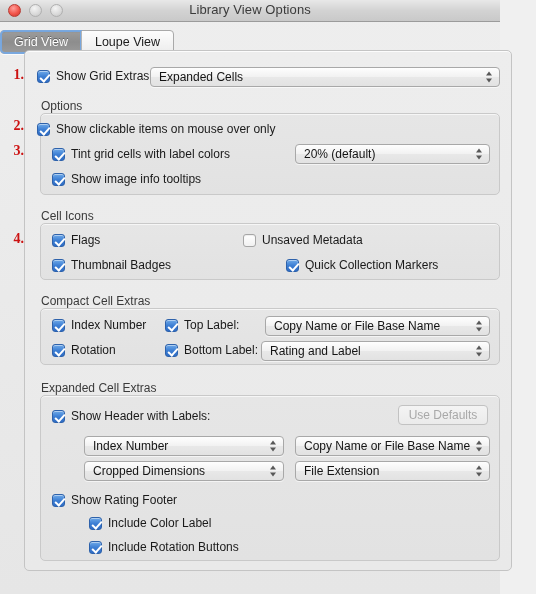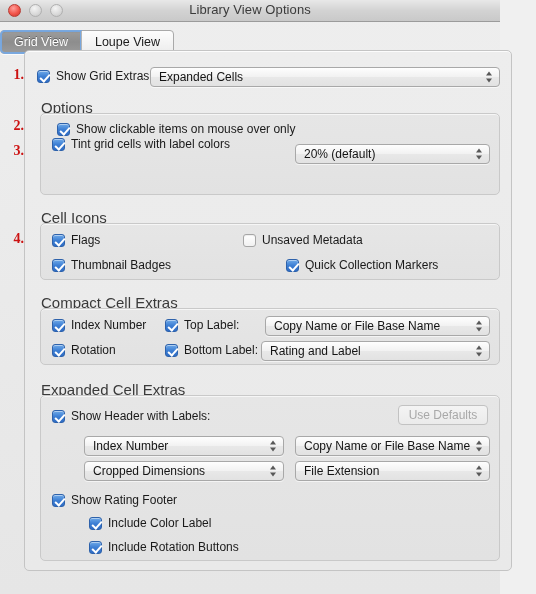--- a/index.html
+++ b/index.html
@@ -157,21 +157,21 @@
   }
   .lbl {
     font-size: 12px;
     color: #1a1a1a;
     white-space: nowrap;
   }
 
   
   .group-title {
     position: absolute;
-    font-size: 15px;
+    font-size: 12px;
     color: #3a3a3a;
   }
   .group-box {
     position: absolute;
     background: linear-gradient(to bottom, #e6e6e6 0%, #e2e2e2 100%);
     border: 1px solid #c9c9c9;
     border-radius: 5px;
     box-sizing: border-box;
     box-shadow: inset 0 1px 0 rgba(255,255,255,.65);
   }
@@ -266,34 +266,38 @@
       <span class="lbl">Show Grid Extras:</span>
     </div>
     <div class="popup" style="left:125px; top:16px; width:350px;">
       <span>Expanded Cells</span>
       <span class="arrows"></span>
     </div>
 
     <div class="group-title" style="left:16px; top:48px;">Options</div>
     <div class="group-box" style="left:15px; top:62px; width:460px; height:82px;"></div>
 
-    <div class="cbrow" style="position:absolute; left:32px; top:71px;">
+    <div class="cbrow" style="position:absolute; left:12px; top:71px;">
       <span class="cb on"></span>
       <span class="lbl">Show clickable items on mouse over only</span>
     </div>
 
-    <div class="cbrow" style="position:absolute; left:27px; top:86px;">
+    <div class="cbrow" style="position:absolute; left:27px; top:96px;">
       <span class="cb on"></span>
       <span class="lbl">Tint grid cells with label colors</span>
     </div>
     <div class="popup" style="left:270px; top:93px; width:195px;">
       <span>20% (default)</span>
       <span class="arrows"></span>
     </div>
 
+    <div class="cbrow" style="position:absolute; left:27px; top:121px;">
+      <span class="cb on"></span>
+      <span class="lbl">Show image info tooltips</span>
+    </div>
 
     <div class="group-title" style="left:16px; top:158px;">Cell Icons</div>
     <div class="group-box" style="left:15px; top:172px; width:460px; height:57px;"></div>
 
     <div class="cbrow" style="position:absolute; left:27px; top:182px;align-items:center;">
       <span class="cb on"></span>
       <span class="lbl">Flags</span>
     </div>
     <div class="cbrow" style="position:absolute; left:218px; top:182px;">
       <span class="cb off"></span>

